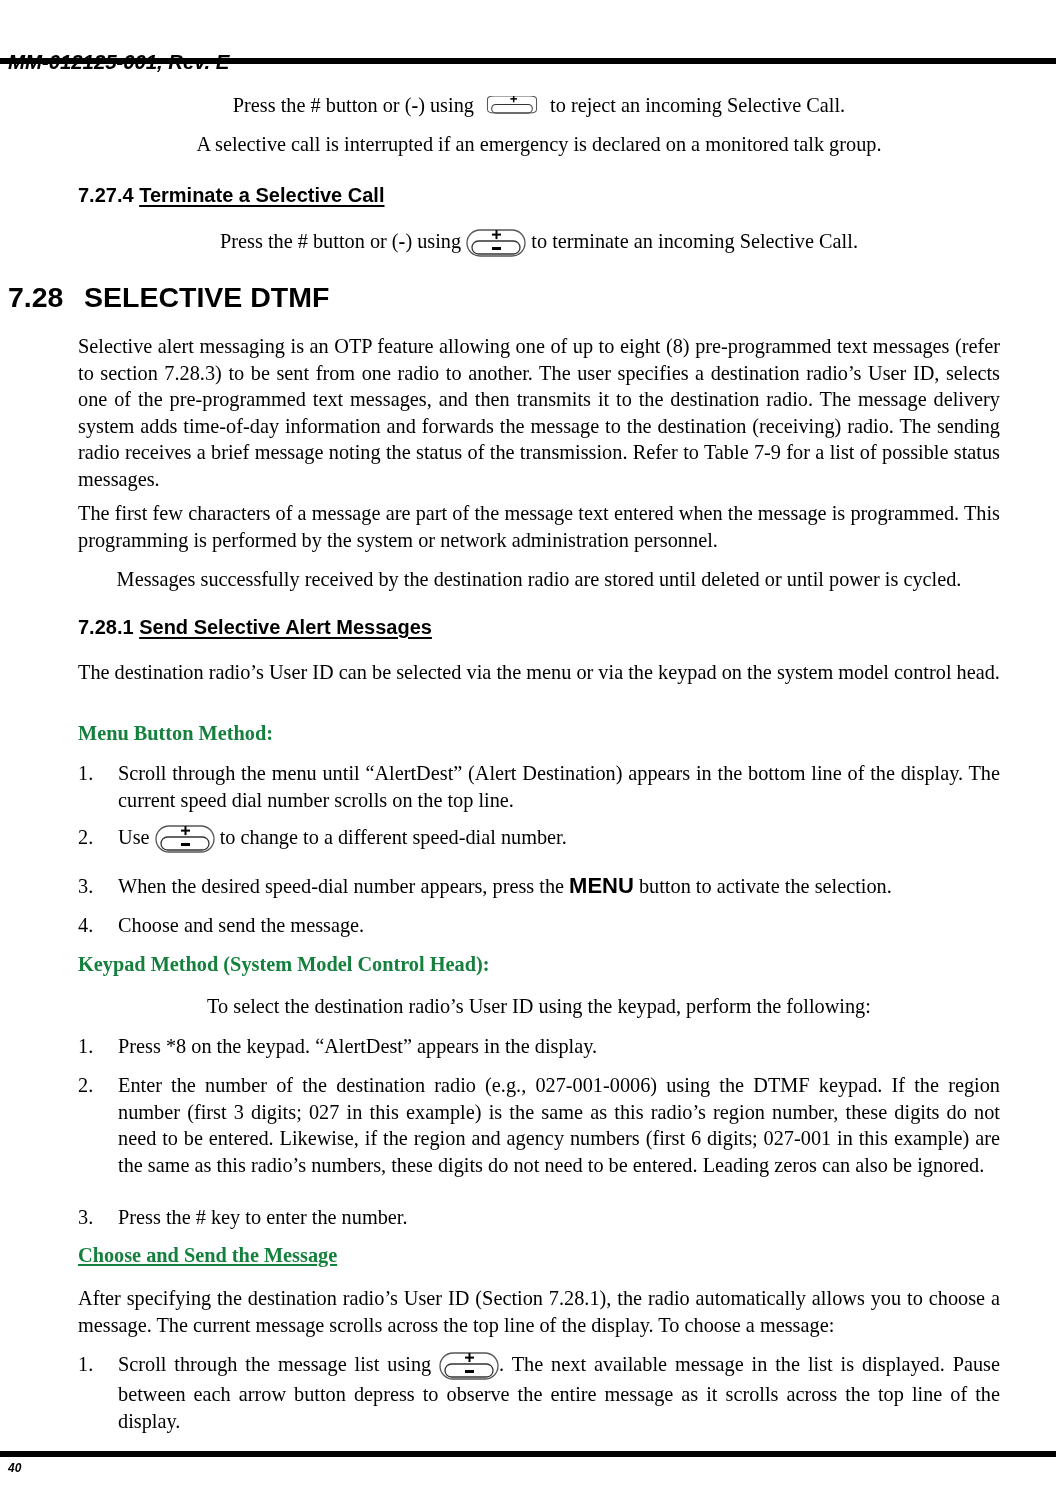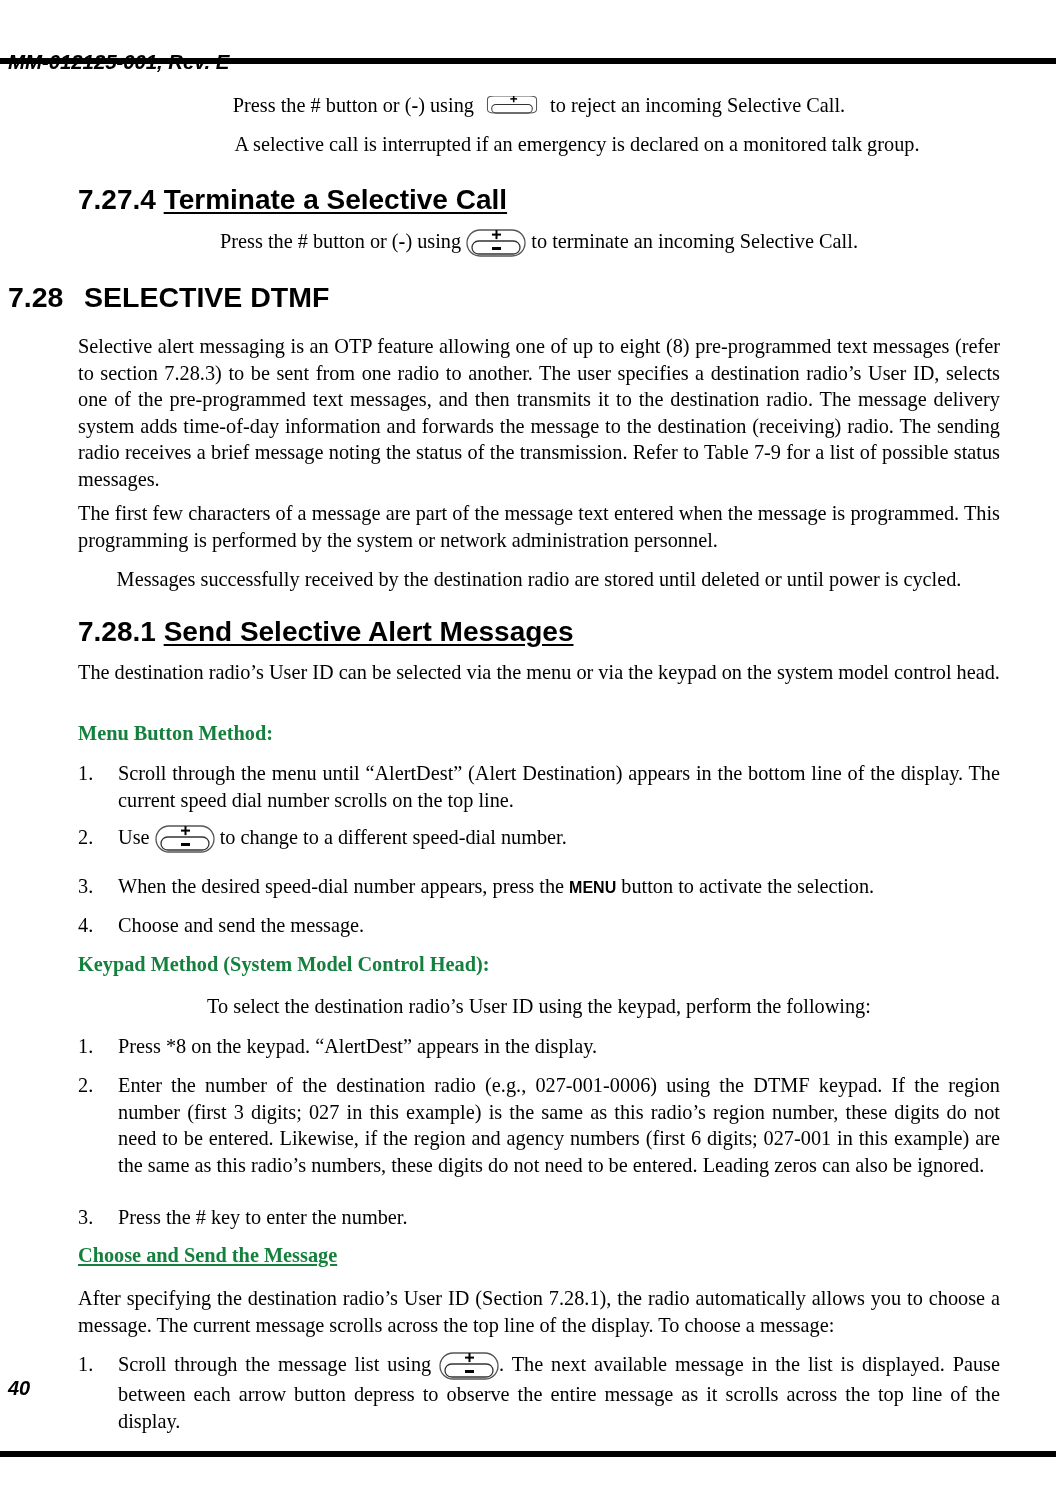--- a/index.html
+++ b/index.html
@@ -138,21 +138,21 @@
     text-align: justify;
     text-justify: inter-word;
   }
   .li-body.noj { text-align: left; }
 
   
   .h3 {
     position: absolute;
     font-family: "Liberation Sans", "DejaVu Sans", sans-serif;
     font-weight: bold;
-    font-size: 28px;
+    font-size: 20px;
     white-space: nowrap;
     color: #000;
   }
   .h3 .h3-num { text-decoration: none; }
   .h3 .h3-title { text-decoration: underline; text-underline-offset: 3px; }
 
   .h2 {
     position: absolute;
     font-family: "Liberation Sans", "DejaVu Sans", sans-serif;
     font-weight: bold;
@@ -171,21 +171,21 @@
     font-weight: bold;
     font-size: 20.3px;
     white-space: nowrap;
     color: #15803d;
   }
   .h4.underline { text-decoration: underline; text-underline-offset: 2px; }
 
   .bold-sans {
     font-family: "Liberation Sans", "DejaVu Sans", sans-serif;
     font-weight: bold;
-    font-size: 16px;
+    font-size: 22px;
   }
 
   
   .rocker {
     display: inline-block;
     vertical-align: middle;
     position: relative;
   }
   .rocker svg { display: block; }
 
@@ -194,25 +194,25 @@
     position: absolute;
     left: 0px;
     top: 1451px;
     width: 1056px;
     height: 6px;
     background: #000000;
   }
   .footer-page {
     position: absolute;
     left: 8px;
-    top: 1377px;
+    top: 1461px;
     font-family: "Liberation Sans", "DejaVu Sans", sans-serif;
     font-weight: bold;
     font-style: italic;
-    font-size: 20px;
+    font-size: 12px;
   }
 </style>
 </head>
 <body>
 
 <div class="page">
 
   <div class="header">
     <div class="header-doc-id">MM-012125-001, Rev. E</div>
 
@@ -226,21 +226,21 @@
       <span>Press the # button or (</span><b>-</b><span>) using </span><span class="rocker">
         <svg width="66" height="22" viewBox="0 0 66 26" xmlns="http://www.w3.org/2000/svg">
           <path d="M4,4 Q4,0 12,0 L54,0 Q62,0 62,4 L62,16 Q62,20 54,20 L12,20 Q4,20 4,16 Z" fill="none" stroke="#555" stroke-width="1.2"></path>
           <rect x="9" y="10" width="48" height="10" rx="5" ry="5" fill="none" stroke="#333" stroke-width="1.2"></rect>
           <rect x="31" y="2.5" width="8" height="1.8" fill="#000"></rect>
           <rect x="34.1" y="-0.6" width="1.8" height="8" fill="#000"></rect>
         </svg>
       </span><span> to reject an incoming Selective Call.</span>
     </div>
 
-    <div class="para block noj" style="top:131px;margin-left:38px;">A selective call is interrupted if an emergency is declared on a monitored talk group.</div>
+    <div class="para block noj" style="top:131px;">A selective call is interrupted if an emergency is declared on a monitored talk group.</div>
 
     <div class="h3" style="left:78px; top:184px;">
       <span class="h3-num">7.27.4</span>&nbsp;<span class="h3-title">Terminate a Selective Call</span>
     </div>
 
     <div class="para block noj" style="top:228px;">
       <span>Press the # button or (</span><b>-</b><span>) using </span><span class="rocker">
         <svg width="60" height="30" viewBox="0 0 60 30" xmlns="http://www.w3.org/2000/svg">
           <rect x="1" y="2" width="58" height="26" rx="13" ry="13" fill="none" stroke="#555" stroke-width="1.3"></rect>
           <rect x="6" y="13" width="48" height="13" rx="6.5" ry="6.5" fill="none" stroke="#333" stroke-width="1.3"></rect>

